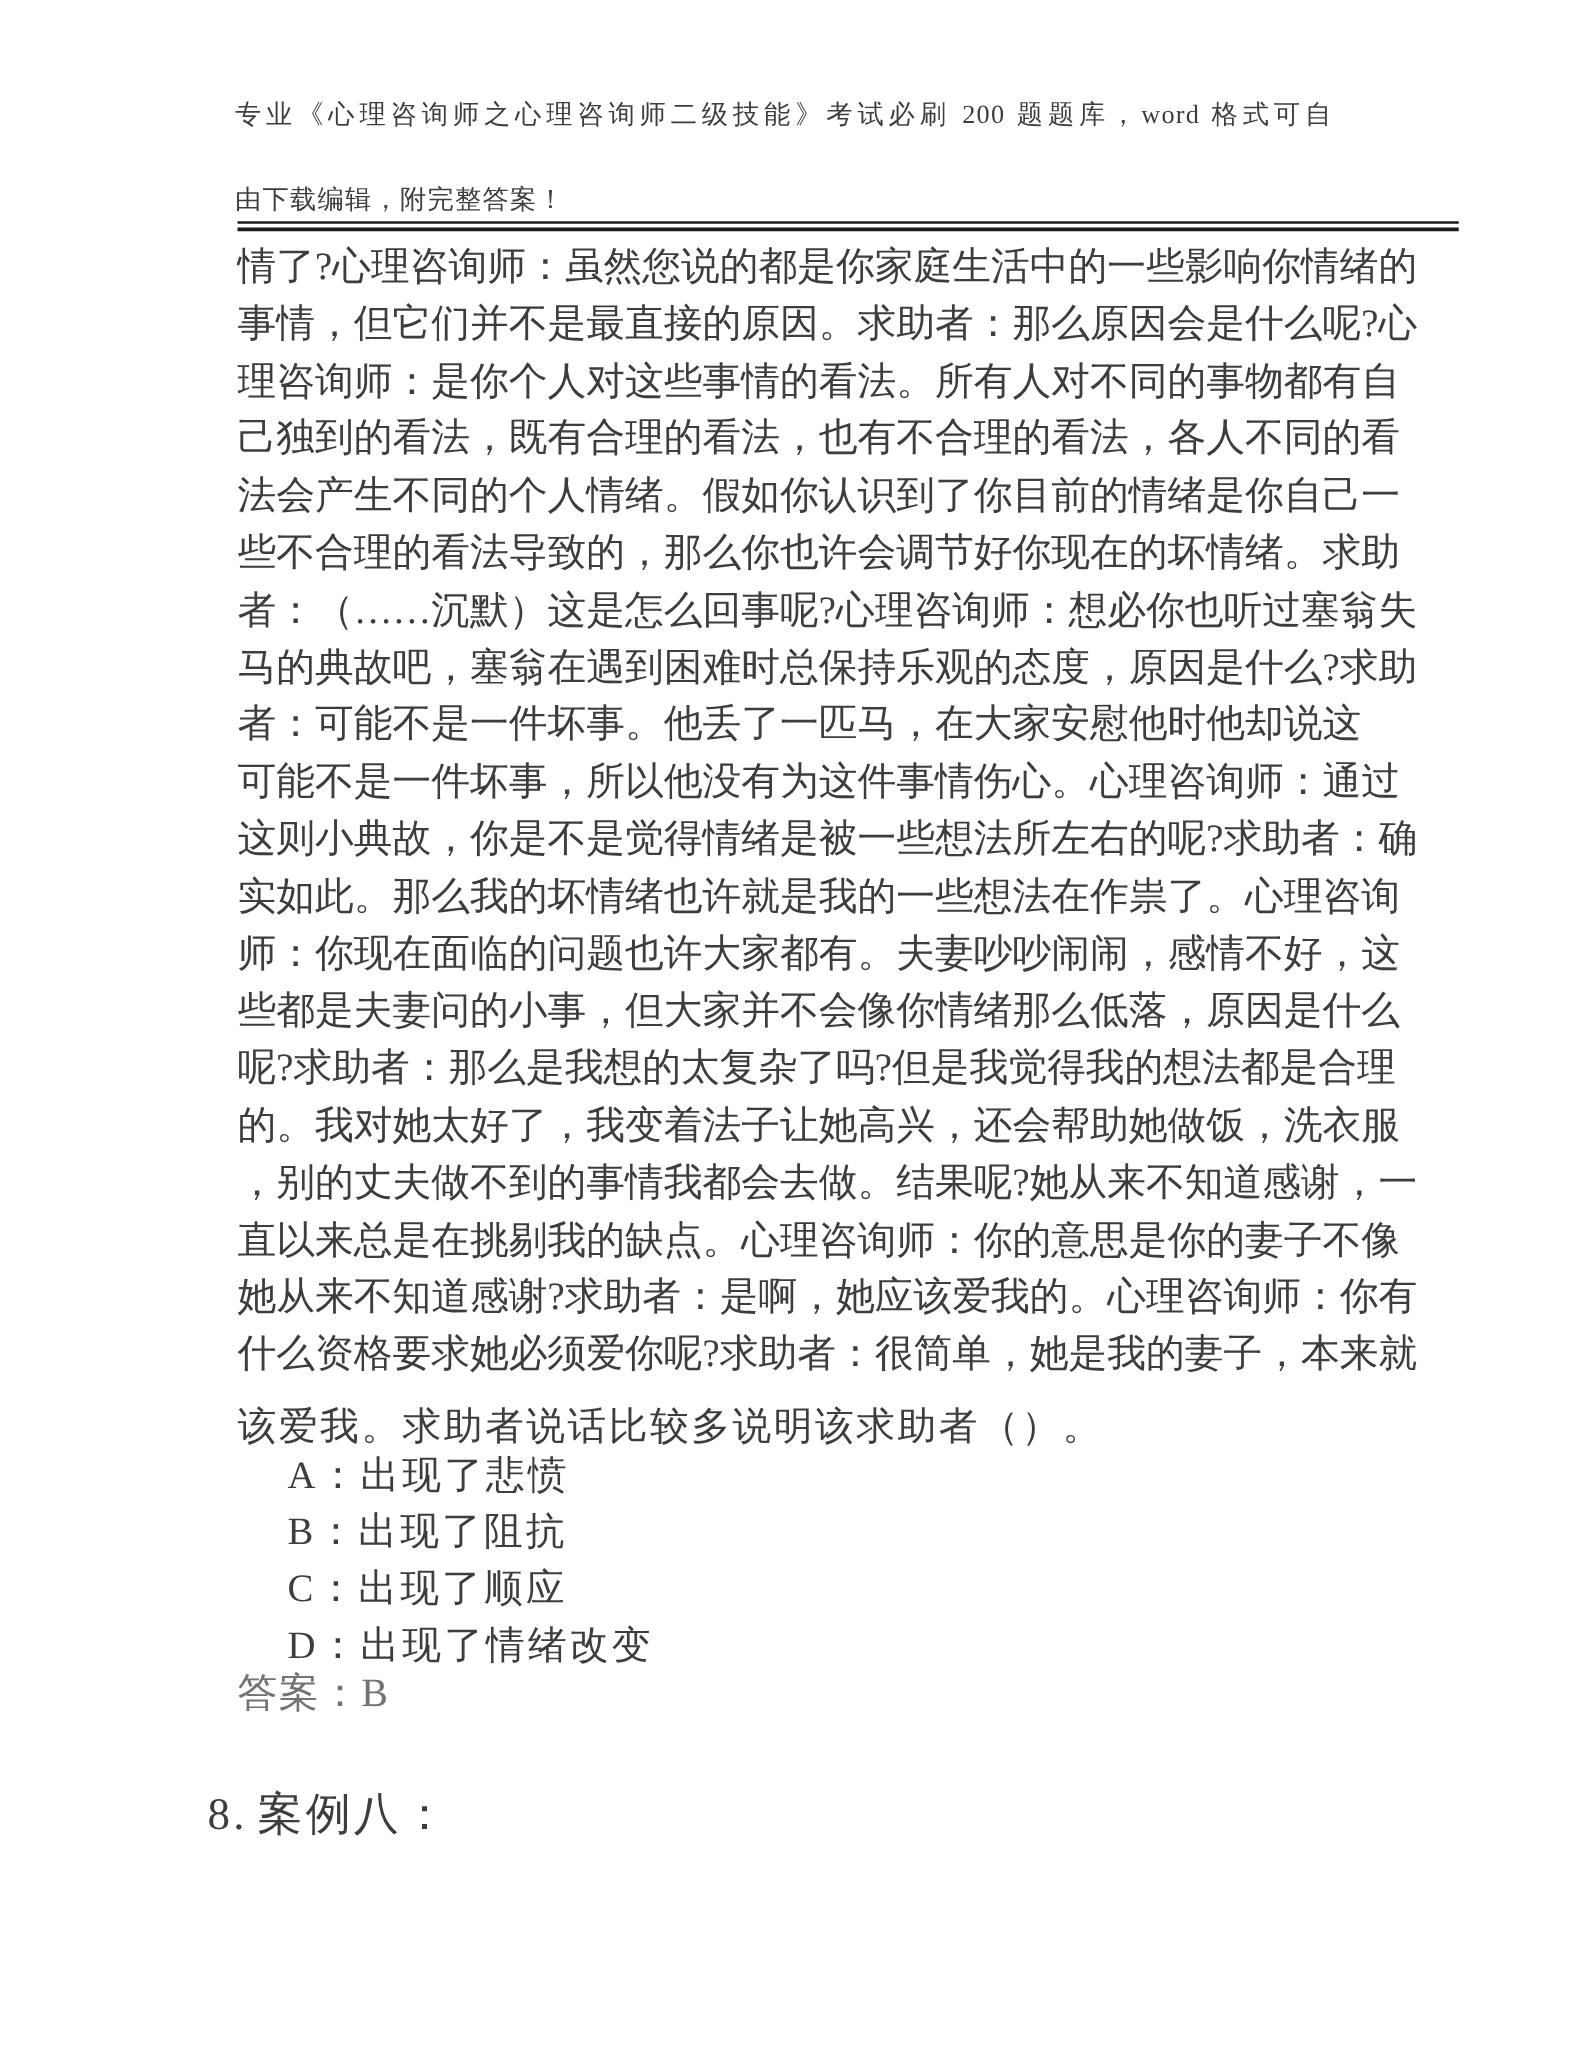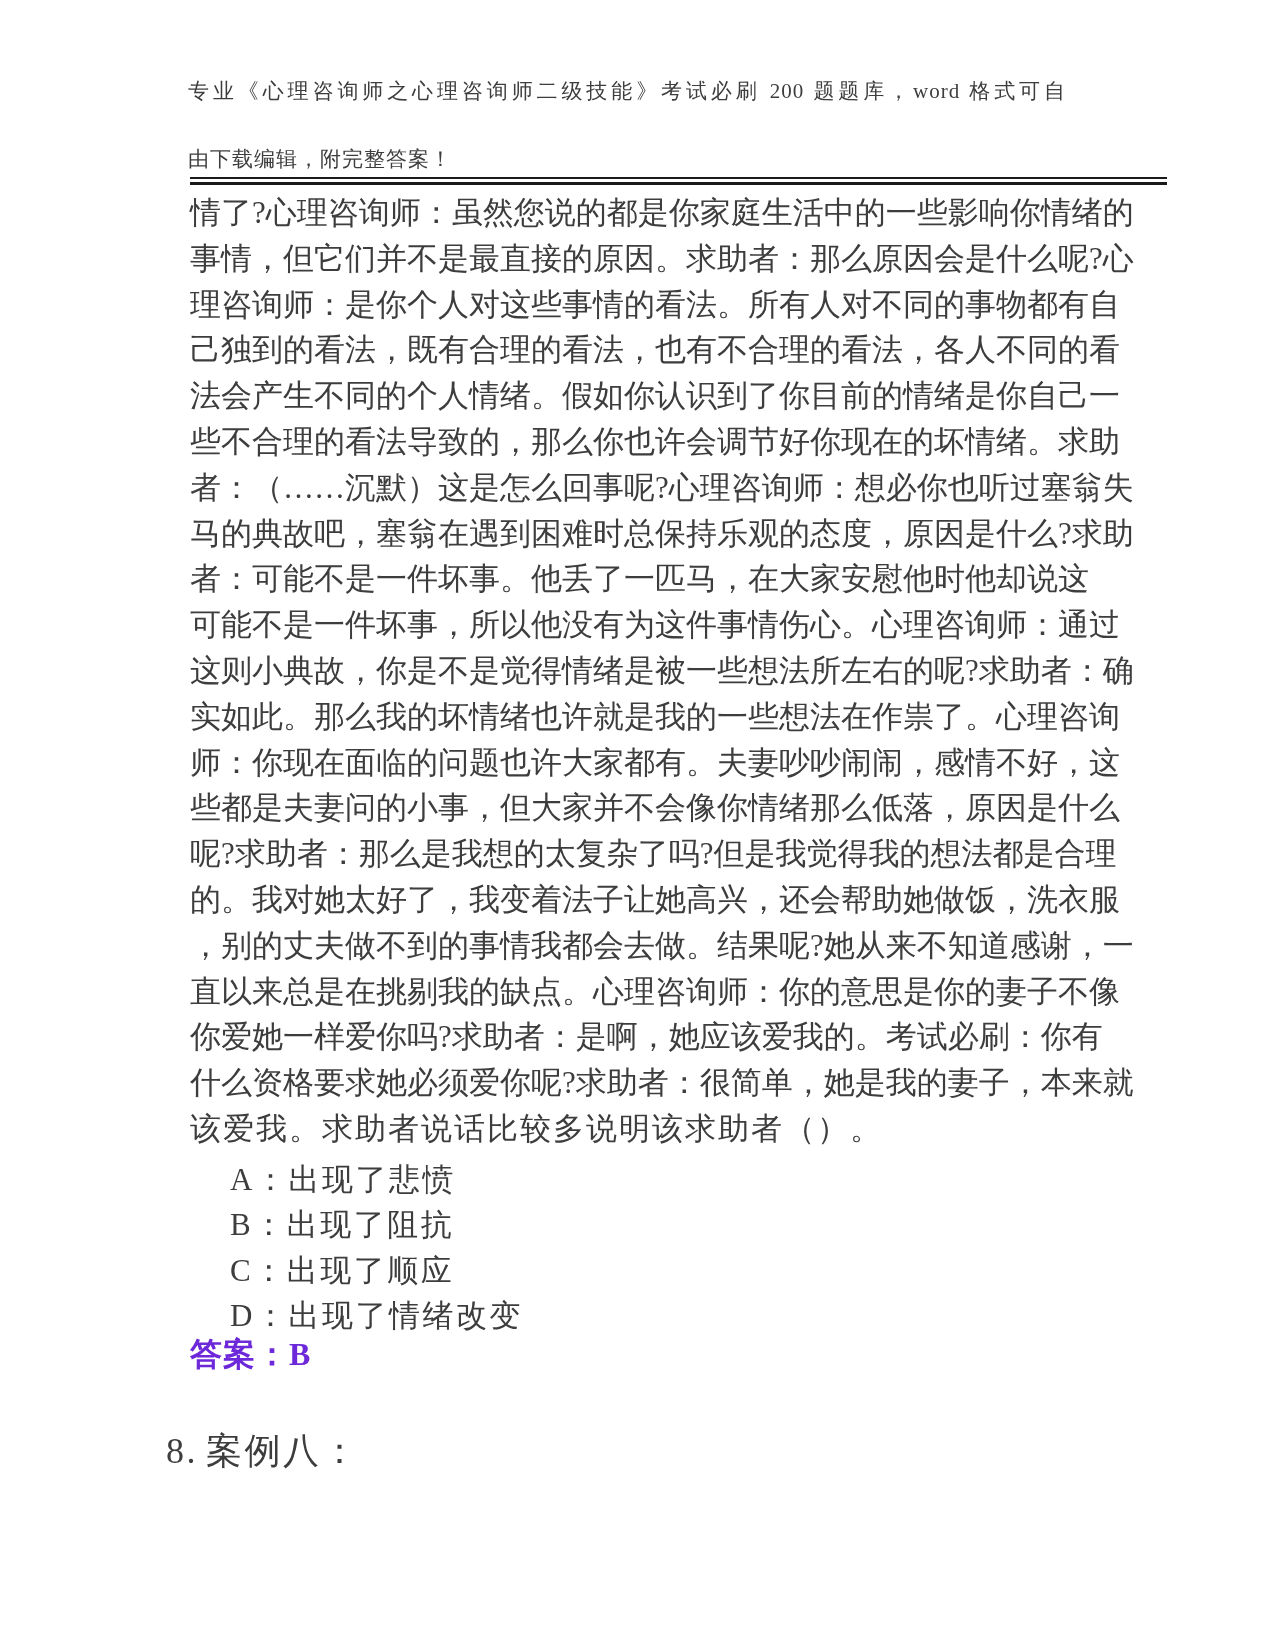--- a/index.html
+++ b/index.html
@@ -49,20 +49,21 @@
     height: 45.8px;
     text-align: justify;
     text-align-last: justify;
     text-justify: inter-character;
     white-space: nowrap;
   }
   .body-line:last-child {
     text-align: right;
     text-align-last: left;
     letter-spacing: 2px;
+    margin-top: 12px;
   }
   .options-list {
     position: absolute;
     left: 190px;
     top: 1157px;
     width: 880px;
     font-size: 31px;
     line-height: 45.3px;
   }
   .option-line {
@@ -70,22 +71,22 @@
     letter-spacing: 2.5px;
     white-space: nowrap;
     margin-left: 40px;
   }
   .answer-line {
     position: absolute;
     left: 190px;
     top: 1332px;
     font-size: 32px;
     line-height: 45px;
-    font-weight: bold;
-    color: #6d28d9;
+    font-weight: normal;
+    color: #737373;
     letter-spacing: 1px;
     white-space: nowrap;
   }
   .next-section {
     position: absolute;
     left: 166px;
     top: 1429px;
     font-size: 36px;
     line-height: 45px;
     letter-spacing: 2.5px;
@@ -118,21 +119,21 @@
       <div class="body-line">者：可能不是一件坏事。他丢了一匹马，在大家安慰他时他却说这</div>
       <div class="body-line">可能不是一件坏事，所以他没有为这件事情伤心。心理咨询师：通过</div>
       <div class="body-line">这则小典故，你是不是觉得情绪是被一些想法所左右的呢?求助者：确</div>
       <div class="body-line">实如此。那么我的坏情绪也许就是我的一些想法在作祟了。心理咨询</div>
       <div class="body-line">师：你现在面临的问题也许大家都有。夫妻吵吵闹闹，感情不好，这</div>
       <div class="body-line">些都是夫妻问的小事，但大家并不会像你情绪那么低落，原因是什么</div>
       <div class="body-line">呢?求助者：那么是我想的太复杂了吗?但是我觉得我的想法都是合理</div>
       <div class="body-line">的。我对她太好了，我变着法子让她高兴，还会帮助她做饭，洗衣服</div>
       <div class="body-line">，别的丈夫做不到的事情我都会去做。结果呢?她从来不知道感谢，一</div>
       <div class="body-line">直以来总是在挑剔我的缺点。心理咨询师：你的意思是你的妻子不像</div>
-      <div class="body-line">你爱她一样爱你吗?求助者：是啊，她应该爱我的。考试必刷：你有</div>
+      <div class="body-line">她从来不知道感谢?求助者：是啊，她应该爱我的。心理咨询师：你有</div>
       <div class="body-line">什么资格要求她必须爱你呢?求助者：很简单，她是我的妻子，本来就</div>
       <div class="body-line">该爱我。求助者说话比较多说明该求助者（）。</div>
     </div>
 
   <div class="options-list">
 
   <div class="option-line">A：出现了悲愤</div>
       <div class="option-line">B：出现了阻抗</div>
       <div class="option-line">C：出现了顺应</div>
       <div class="option-line">D：出现了情绪改变</div>

